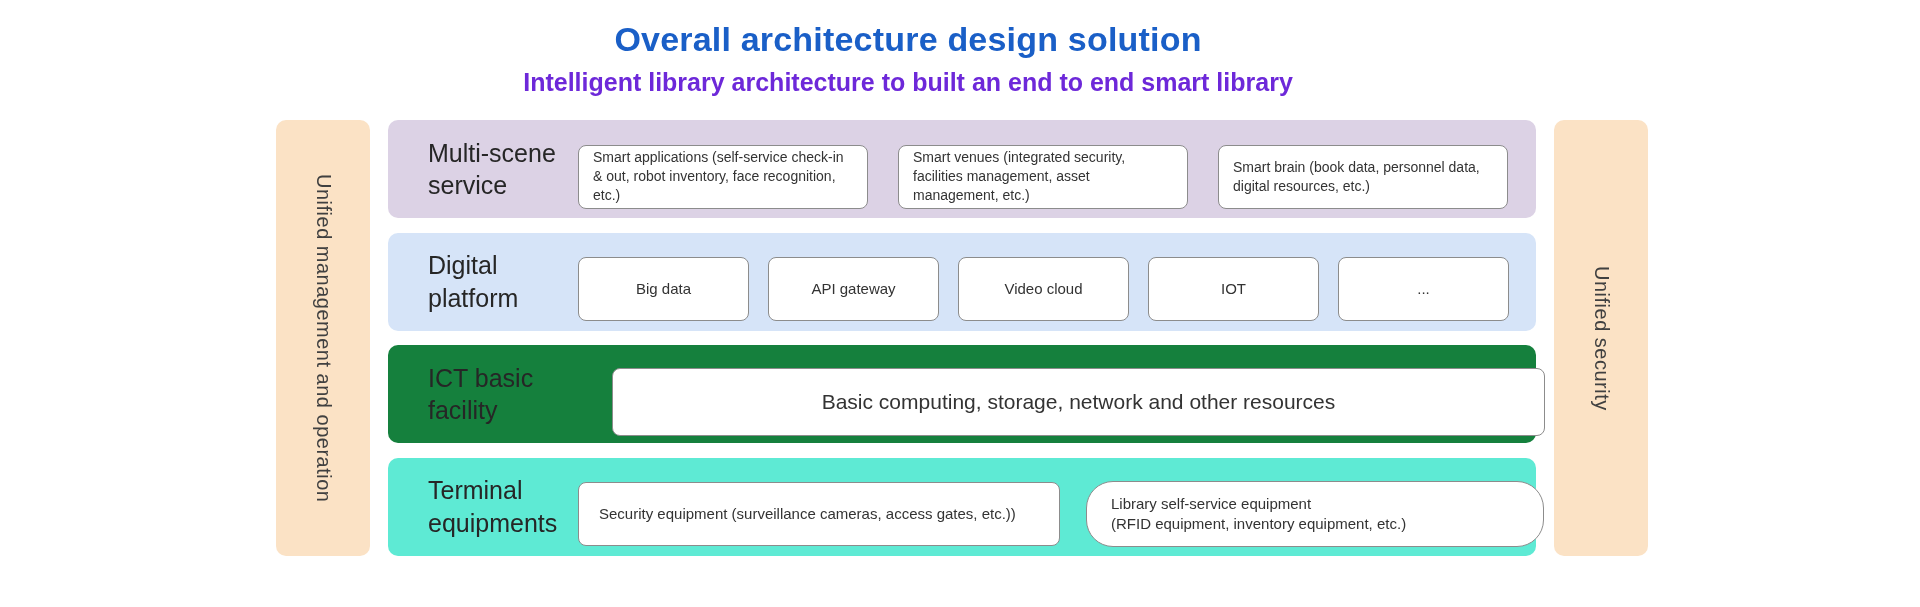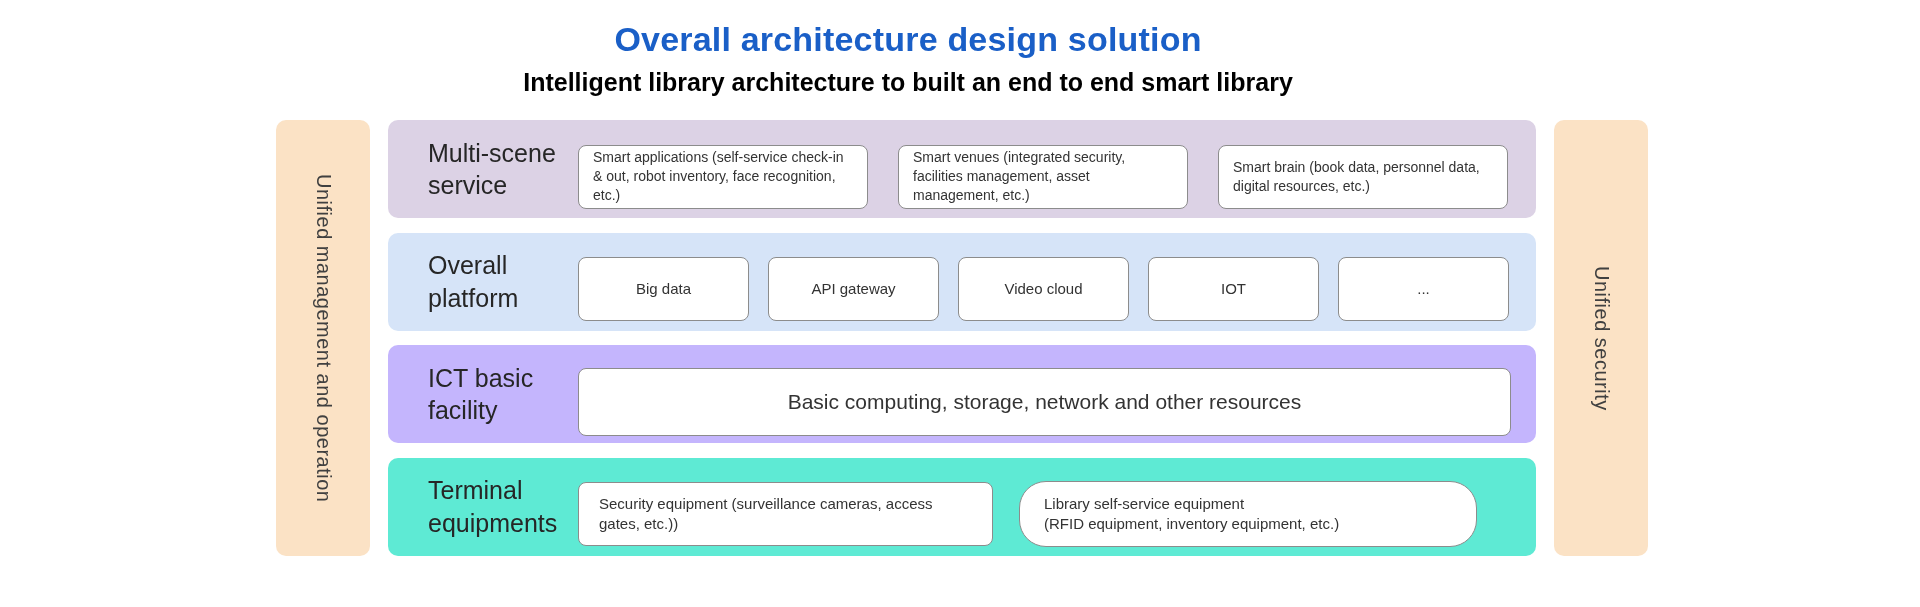--- a/index.html
+++ b/index.html
@@ -44,29 +44,29 @@
 
   
   .row-2 .boxes { gap: 19px; border-radius: 17px; }
   .row-2 .box { width: 171px; height: 64px; justify-content: center; text-align: center; font-size: 15px; }
 
   
   .row-3 .box { width: 933px; height: 68px; justify-content: center; text-align: center; font-size: 21px; }
 
   
   .row-4 .boxes { gap: 26px; }
-  .row-4 .box-security { width: 415px; height: 64px; padding: 0 20px; font-size: 15px; }
+  .row-4 .box-security { width: 482px; height: 64px; padding: 0 20px; font-size: 15px; }
   .row-4 .box-library { width: 458px; height: 66px; padding: 0 24px; font-size: 15px; border-radius: 27px; }
 </style>
 </head>
 <body>
 
 <div class="header">
   <div class="title" style="color: rgb(26, 95, 199);">Overall architecture design solution</div>
-  <div class="subtitle" style="color: #000000;">Intelligent library architecture to built an end to end smart library</div>
+  <div class="subtitle" style="color: #6d28d9;">Intelligent library architecture to built an end to end smart library</div>
 </div>
 
 <div class="diagram">
 
   <div class="side-bar" style="background-color: rgb(251, 226, 197);">
     <div class="v-label">Unified management and operation</div>
   </div>
 
   <div class="rows">
 
@@ -79,41 +79,41 @@
         <div class="box">
           <span class="box-text">Smart venues (integrated security, facilities management, asset management, etc.)</span>
         </div>
         <div class="box">
           <span class="box-text">Smart brain (book data, personnel data, digital resources, etc.)</span>
         </div>
       </div>
     </div>
 
     <div class="row row-2" style="background-color: rgb(214, 228, 248);">
-      <div class="row-label">Overall platform</div>
+      <div class="row-label">Digital platform</div>
       <div class="boxes">
         <div class="box">
           <span class="box-text">Big data</span>
         </div>
         <div class="box">
           <span class="box-text">API gateway</span>
         </div>
         <div class="box">
           <span class="box-text">Video cloud</span>
         </div>
         <div class="box">
           <span class="box-text">IOT</span>
         </div>
         <div class="box">
           <span class="box-text">...</span>
         </div>
       </div>
     </div>
 
-    <div class="row row-3" style="background-color: #c4b5fd;">
+    <div class="row row-3" style="background-color: #15803d; gap: 34px;">
       <div class="row-label">ICT basic facility</div>
       <div class="boxes">
         <div class="box">
           <span class="box-text">Basic computing, storage, network and other resources</span>
         </div>
       </div>
     </div>
 
     <div class="row row-4" style="background-color: #5eead4;">
       <div class="row-label">Terminal equipments</div>

